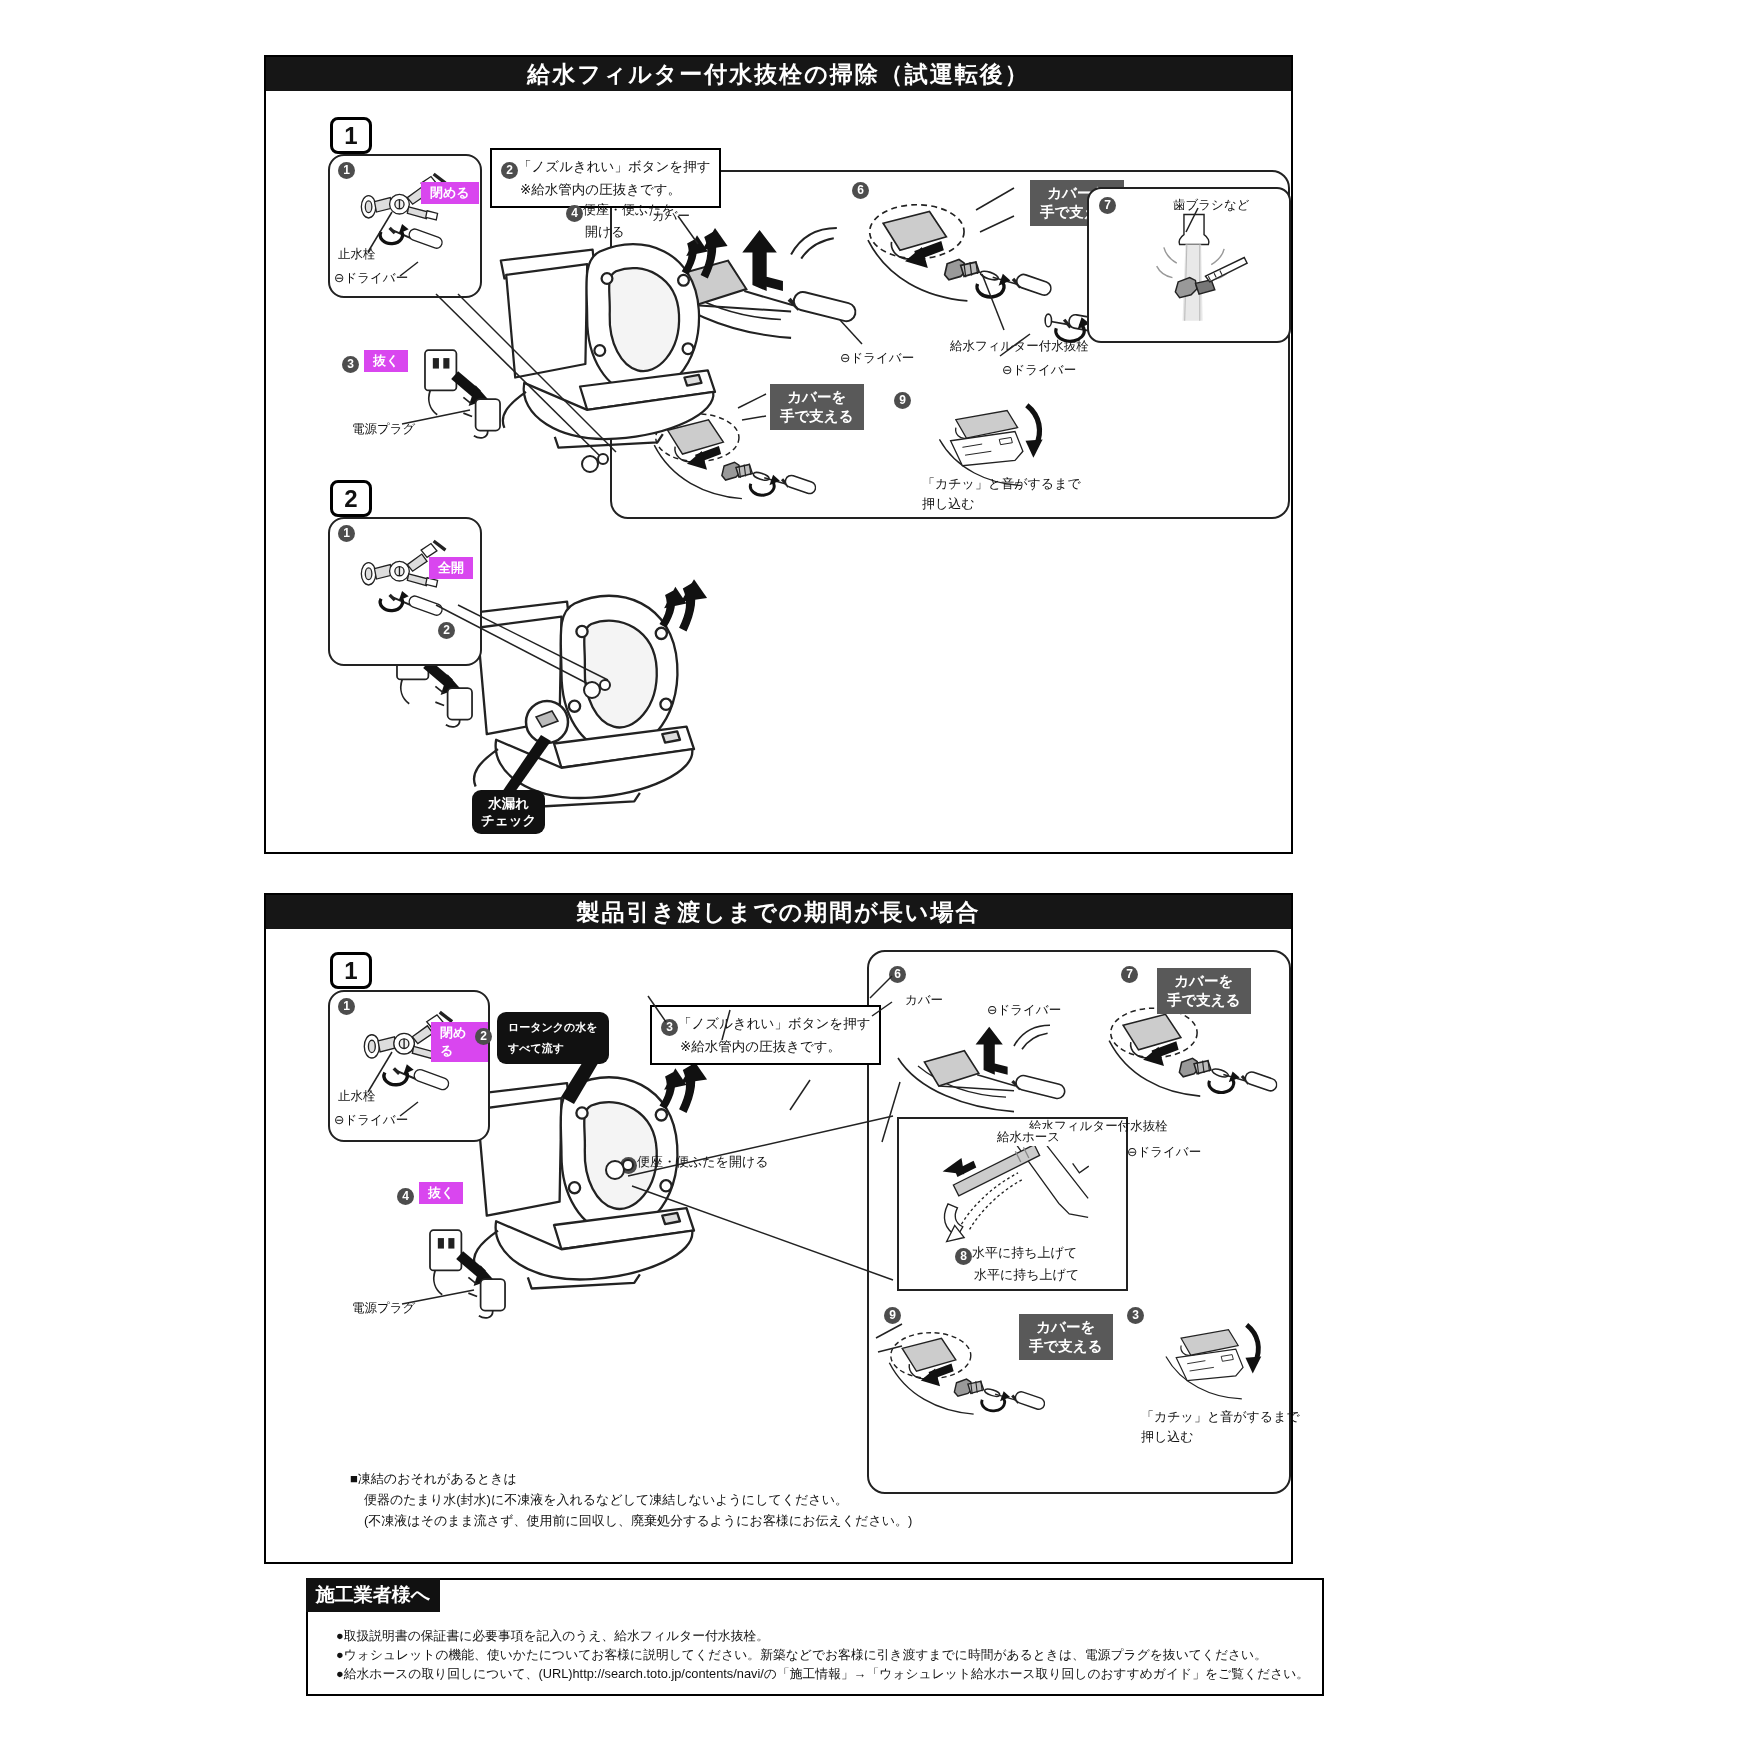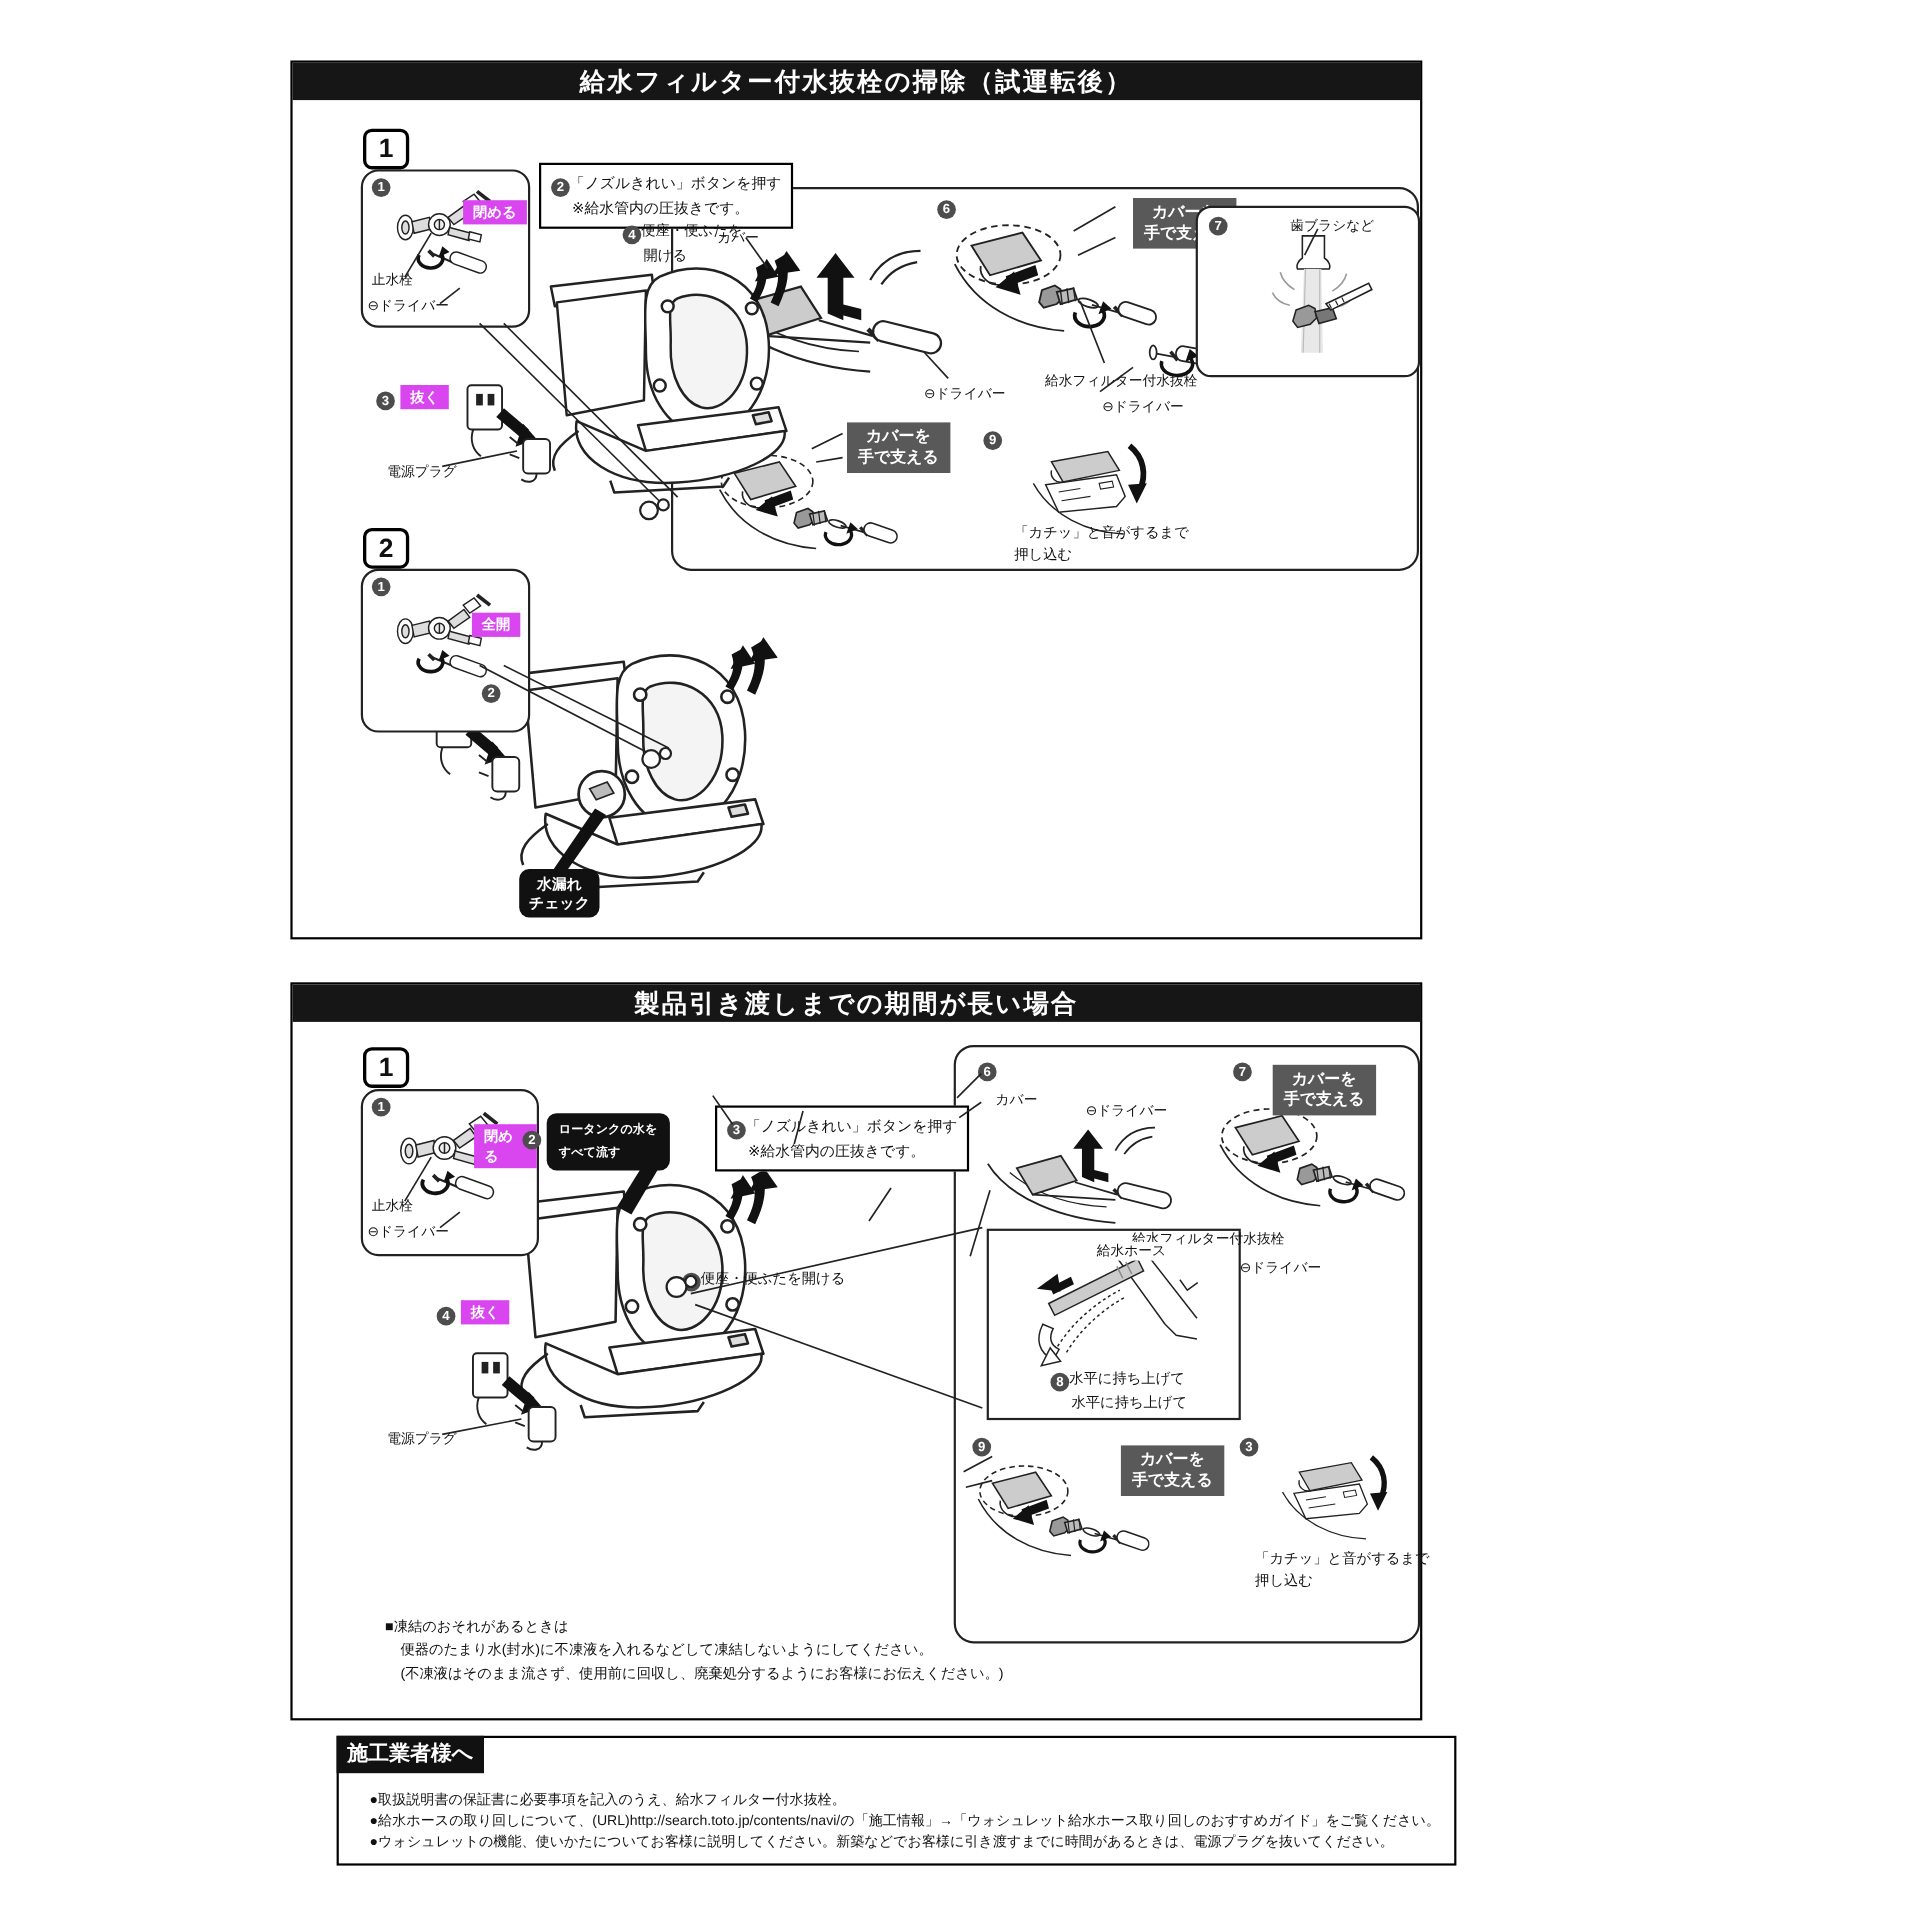--- a/index.html
+++ b/index.html
@@ -405,22 +405,22 @@
     <div>■凍結のおそれがあるときは</div>
     <div style="padding-left:14px;">便器のたまり水(封水)に不凍液を入れるなどして凍結しないようにしてください。</div>
     <div style="padding-left:14px;">(不凍液はそのまま流さず、使用前に回収し、廃棄処分するようにお客様にお伝えください。)</div>
   </div>
 </section>
 
 <section class="sec" style="left:270px;top:1578px;width:1014px;height:114px;margin-left:36px;">
   <div class="abs" style="left:-2px;top:-2px;width:134px;height:34px;background:#111;color:#fff;font-weight:bold;font-size:19px;text-align:center;line-height:34px;">施工業者様へ</div>
   <div class="abs" style="left:28px;top:46px;">
     <div class="b3-line">●取扱説明書の保証書に必要事項を記入のうえ、給水フィルター付水抜栓。</div>
+    <div class="b3-line">●ウォシュレットの機能、使いかたについてお客様に説明してください。新築などでお客様に引き渡すまでに時間があるときは、電源プラグを抜いてください。</div>
     <div class="b3-line">●給水ホースの取り回しについて、(URL)http://search.toto.jp/contents/navi/の「施工情報」→「ウォシュレット給水ホース取り回しのおすすめガイド」をご覧ください。</div>
-    <div class="b3-line">●ウォシュレットの機能、使いかたについてお客様に説明してください。新築などでお客様に引き渡すまでに時間があるときは、電源プラグを抜いてください。</div>
   </div>
 </section>
 
 <svg class="overlay" width="1754" height="1754" viewBox="0 0 1754 1754">
   <g stroke="#222" stroke-width="1.5" fill="none">
     <path d="M436 294 L604 460"></path>
         <path d="M458 294 L616 452"></path>
     <path d="M368 252 L392 212"></path>
         <path d="M400 276 L418 262"></path>
     <path d="M402 424 L470 410"></path>

